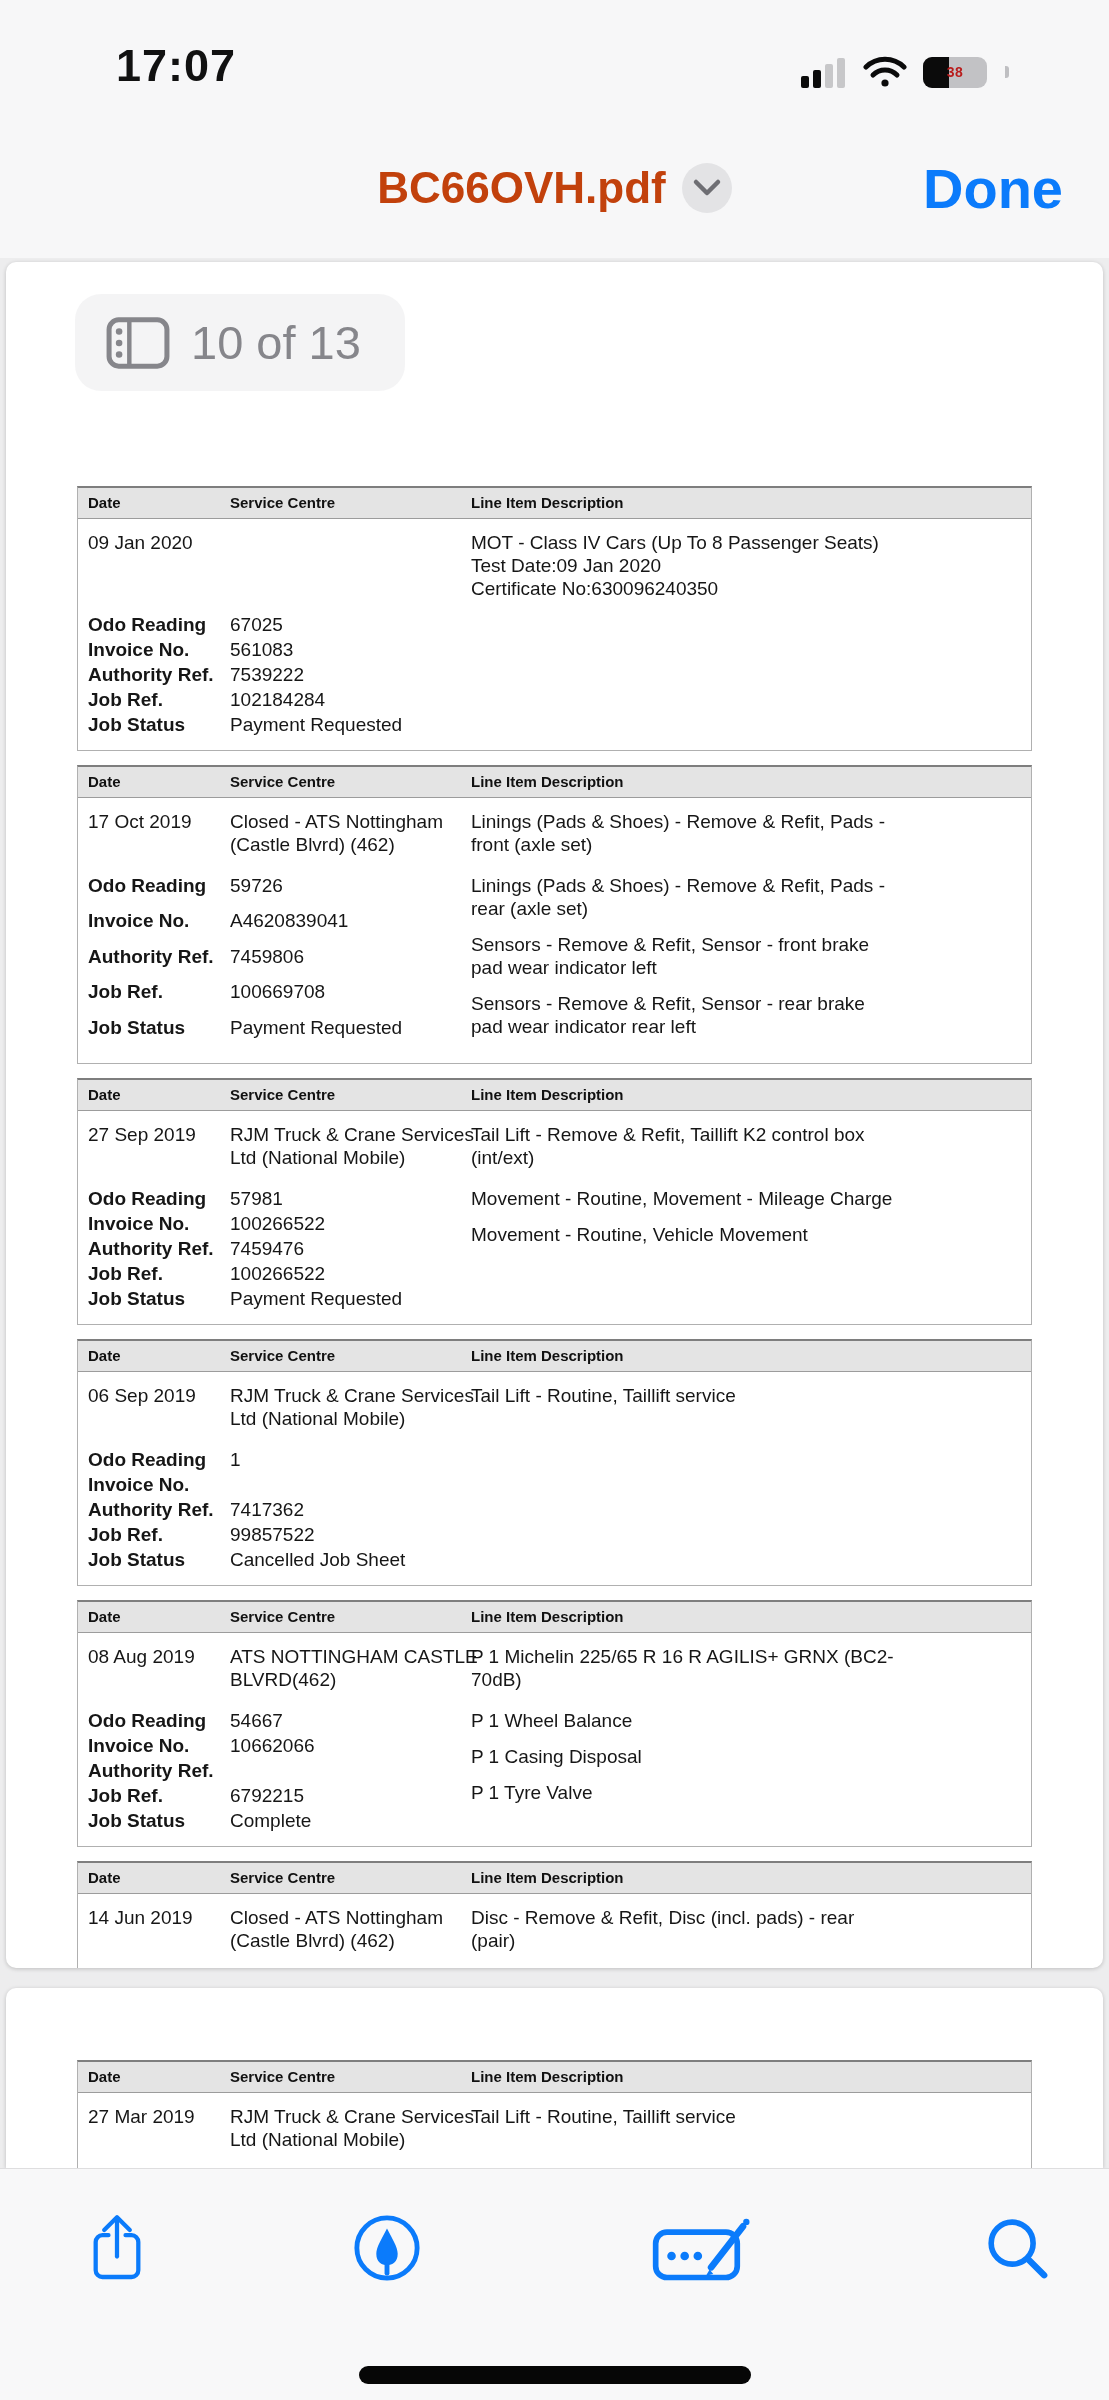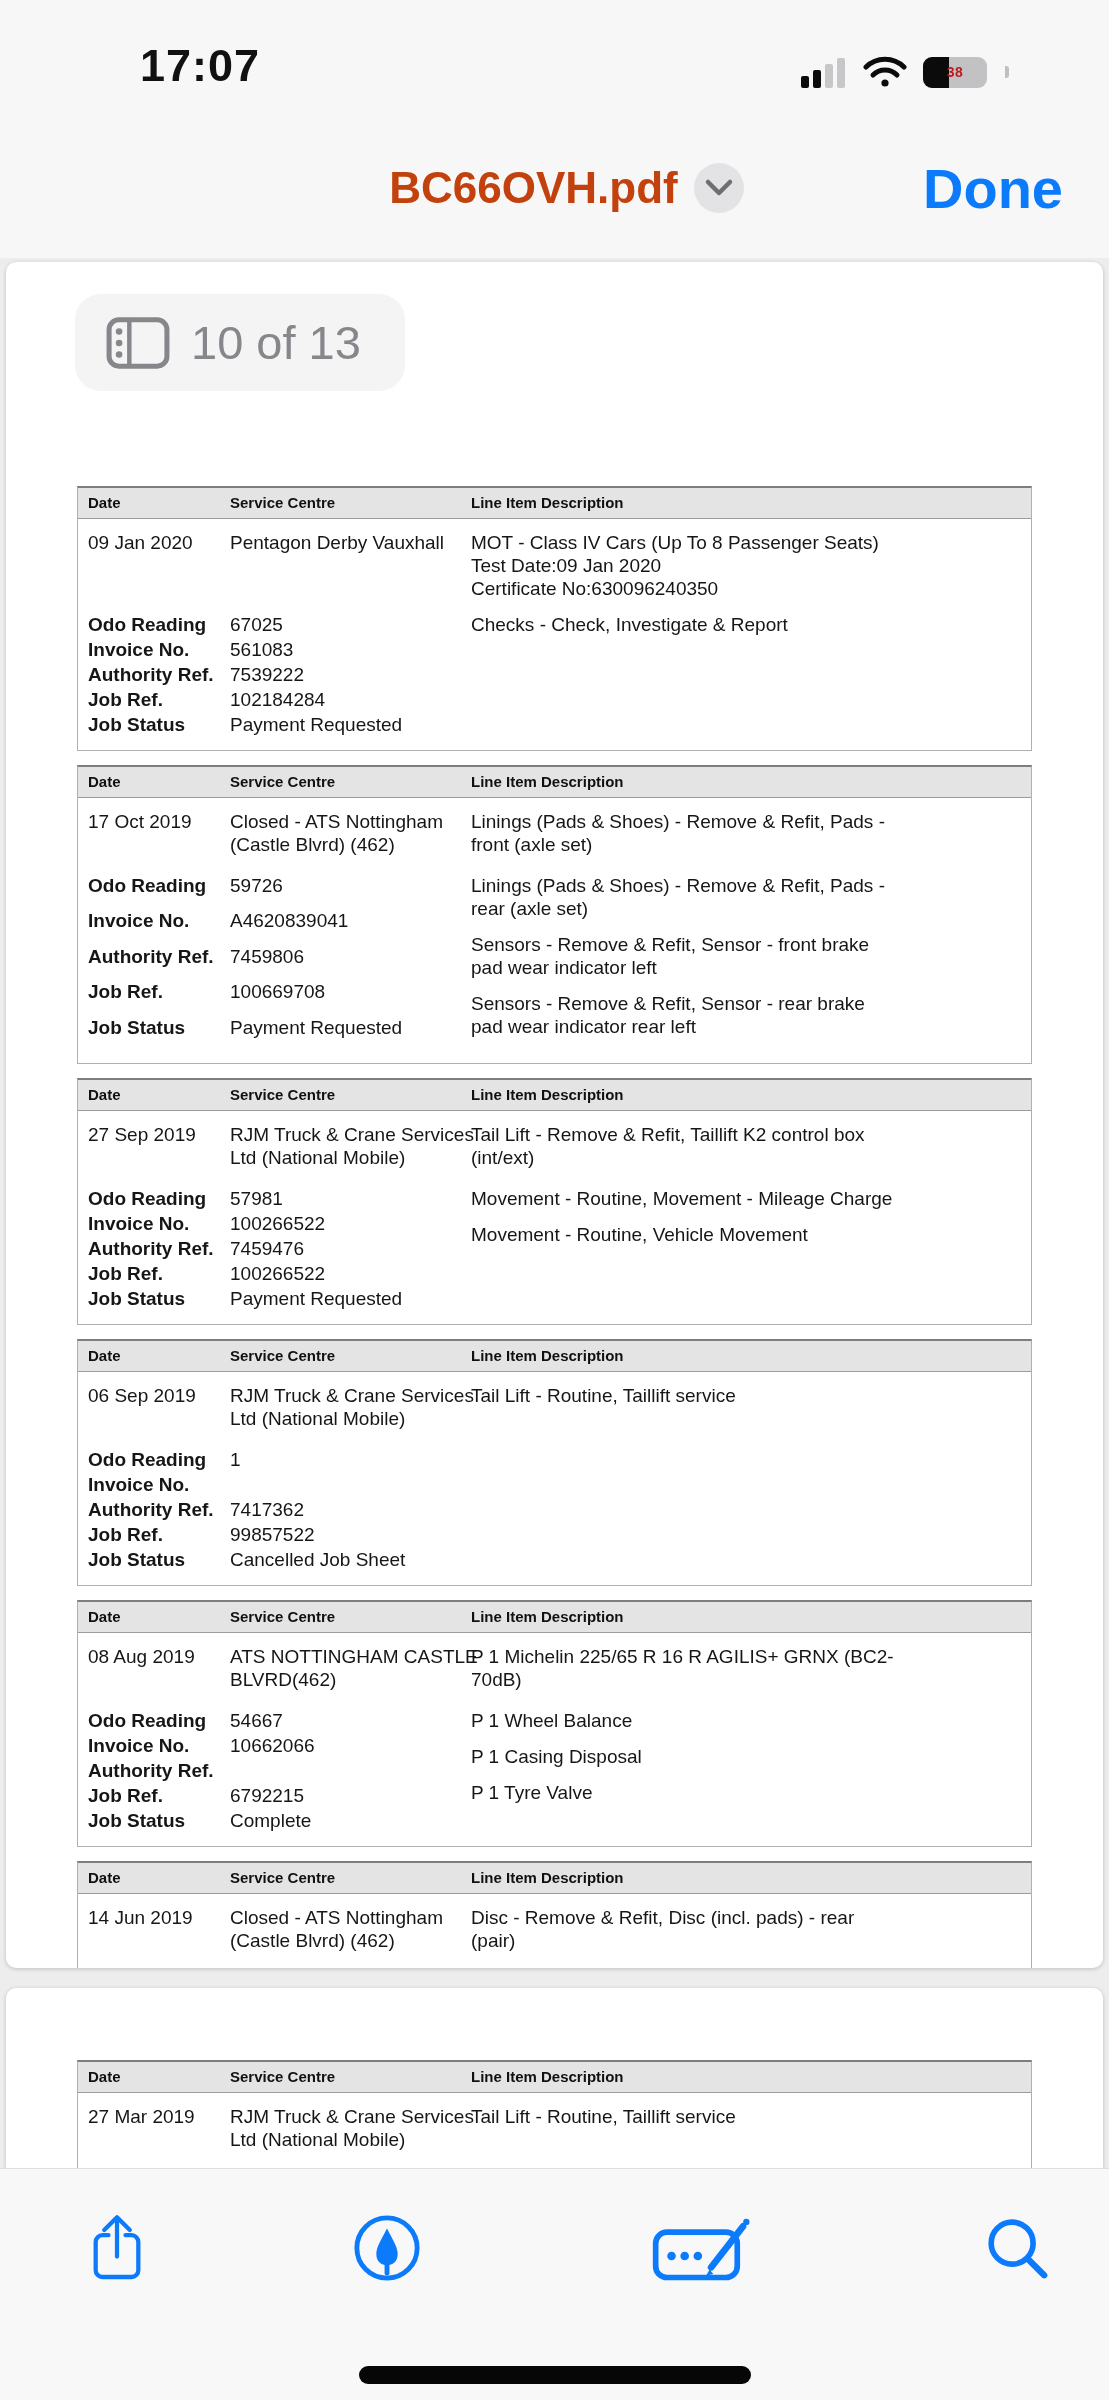--- a/index.html
+++ b/index.html
@@ -1,18 +1,18 @@
 <!DOCTYPE html>
 <html style="--accent: #0b7bfb;"><head>
 <meta charset="utf-8">
 <style>
   * { margin:0; padding:0; box-sizing:border-box; }
   html,body { width:1109px; height:2400px; }
   body { font-family:"Liberation Sans","DejaVu Sans",sans-serif; background:#f7f7f8; }
-  .app { position:relative; width:1109px; height:2400px; overflow:hidden; background:#f7f7f8;padding-left:24px; }
+  .app { position:relative; width:1109px; height:2400px; overflow:hidden; background:#f7f7f8; }
 
   
   .chrome-top { position:relative; height:258px; background:#f7f7f8; z-index:3; }
   .time { position:absolute; left:116px; top:40px; font-size:45px; font-weight:700; color:#111; letter-spacing:1px; }
   .status-icons { position:absolute; right:100px; top:56px; display:flex; align-items:center; gap:16px; }
   .battery { position:relative; width:64px; height:31px; border-radius:9px; background:#c2c2c5; overflow:hidden; }
   .battery-fill { position:absolute; left:0; top:0; bottom:0; width:40%; background:#0b0b0b; }
   .battery-num { position:absolute; inset:0; display:flex; align-items:center; justify-content:center;
                  font-size:14px; font-weight:700; color:#b91c1c; letter-spacing:.5px; }
   .battery-nub { width:4px; height:12px; background:#bfbfc2; border-radius:0 3px 3px 0; margin-left:2px; }
@@ -119,37 +119,33 @@
     <div class="page page-10">
       <div id="page10-records">
           <section class="record">
     <div class="rec-header">
       <span class="h h1">Date</span>
       <span class="h h2">Service Centre</span>
       <span class="h h3">Line Item Description</span>
     </div>
     <div class="rec-body">
       <span class="cell date r1c1">09 Jan 2020</span>
-      <span class="cell centre r1c2">Pentagon Derby Vauxhall</span>
       <div class="cell item1 r1c3 para">MOT - Class IV Cars (Up To 8 Passenger Seats)
 Test Date:09 Jan 2020
 Certificate No:630096240350</div>
       <span class="cell lbl r2c1">Odo Reading</span>
       <span class="cell val r2c2">67025</span>
       <span class="cell lbl r3c1">Invoice No.</span>
       <span class="cell val r3c2">561083</span>
       <span class="cell lbl r4c1">Authority Ref.</span>
       <span class="cell val r4c2">7539222</span>
       <span class="cell lbl r5c1">Job Ref.</span>
       <span class="cell val r5c2">102184284</span>
       <span class="cell lbl r6c1">Job Status</span>
       <span class="cell val r6c2">Payment Requested</span>
-      <div class="rest">
-                <p class="para">Checks - Check, Investigate &amp; Report</p>
-              </div>
     </div>
   </section>
           <section class="record">
     <div class="rec-header">
       <span class="h h1">Date</span>
       <span class="h h2">Service Centre</span>
       <span class="h h3">Line Item Description</span>
     </div>
     <div class="rec-body">
       <span class="cell date r1c1">17 Oct 2019</span>

